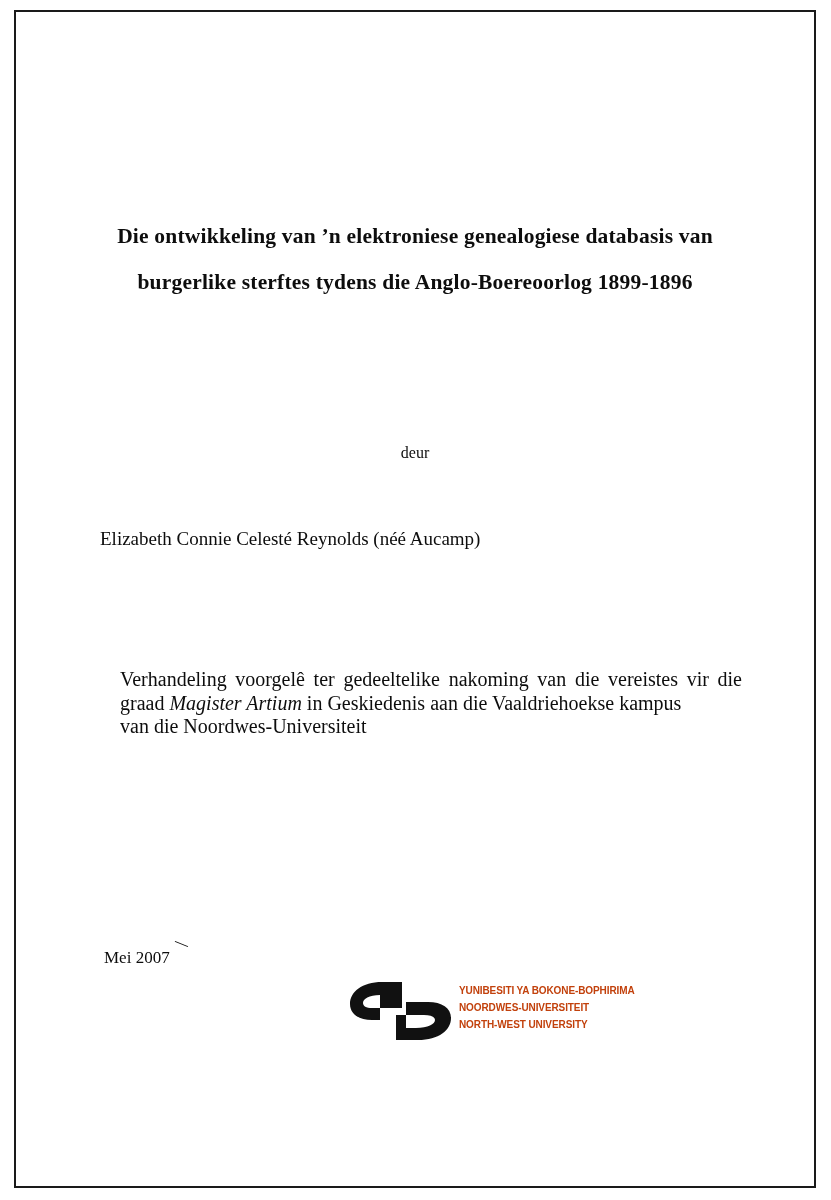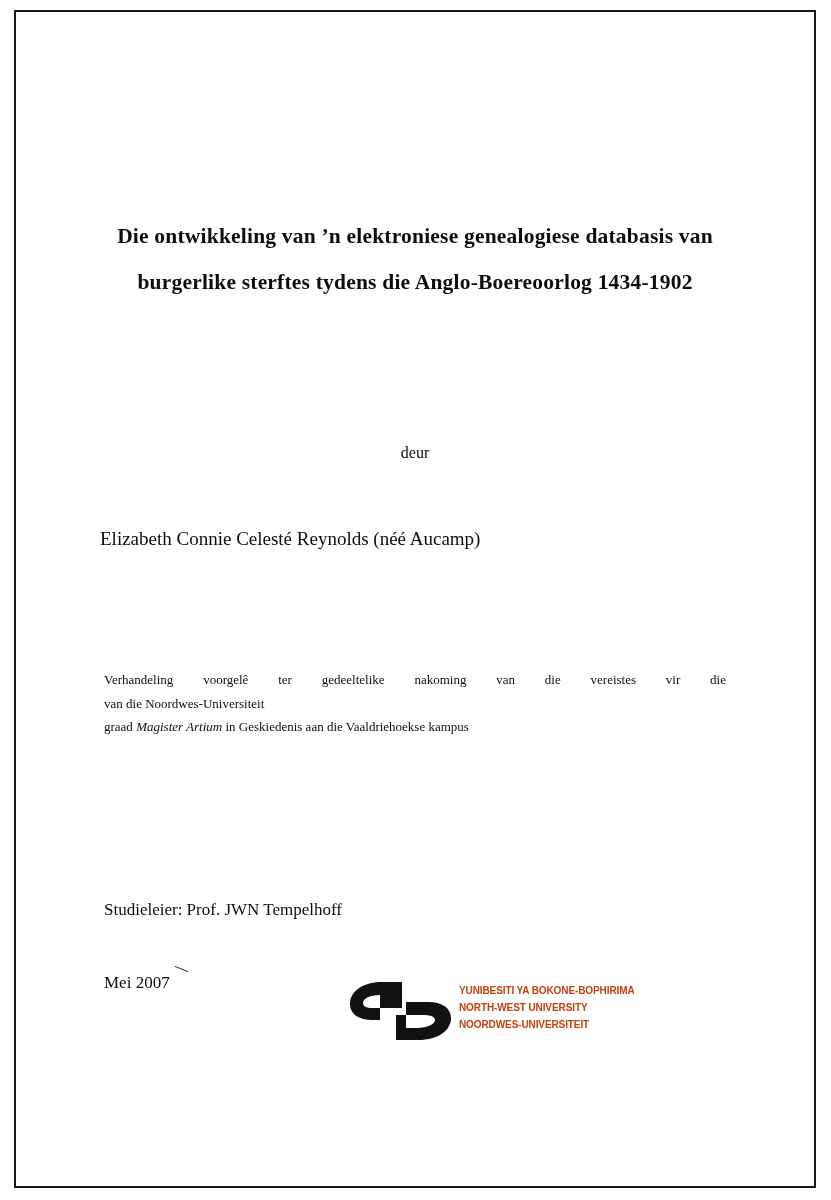--- a/index.html
+++ b/index.html
@@ -68,24 +68,24 @@
     position: absolute;
     left: 0;
     top: 518px;
     width: 630px;
     text-align: left;
     font-size: 19px;
   }
 
   .statement {
     position: absolute;
-    left: 4px;
+    left: 20px;
     top: 658px;
     width: 622px;
-    font-size: 13px;
+    font-size: 20px;
     line-height: 23.5px;
   }
   .statement .just {
     text-align: justify;
     text-align-last: justify;
   }
   .statement .just2 {
     text-align: left;
   }
   .statement em {
@@ -145,53 +145,52 @@
 </head>
 <body>
 
 <div class="page">
   <div class="scan-frame"></div>
 
   <div class="content">
 
     <div class="title-block">
       <div class="title-line">Die ontwikkeling van ’n elektroniese genealogiese databasis van</div>
-      <div class="title-line">burgerlike sterftes tydens die Anglo-Boereoorlog 1434-1902</div>
+      <div class="title-line">burgerlike sterftes tydens die Anglo-Boereoorlog 1899-1896</div>
     </div>
 
     <div class="deur">deur</div>
 
     <div class="author">Elizabeth Connie Celesté Reynolds (néé Aucamp)</div>
 
     <div class="statement">
       <div class="just">Verhandeling voorgelê ter gedeeltelike nakoming van die vereistes vir die</div>
+      <div class="just2"><span>graad </span><em>Magister Artium</em><span> in Geskiedenis aan die Vaaldriehoekse kampus</span></div>
       <div class="just2">van die Noordwes-Universiteit</div>
-      <div class="just2"><span>graad </span><em>Magister Artium</em><span> in Geskiedenis aan die Vaaldriehoekse kampus</span></div>
     </div>
 
     <div class="supervisor">
-      <div>Studieleier: Prof. JWN Tempelhoff</div>
       <div class="line2">
         <span>Mei 2007</span>
         <span class="strike"></span>
       </div>
     </div>
 
     <div class="logo-block">
       <div class="logo-mark">
         <svg viewBox="0 0 114 62" width="114" height="62" aria-hidden="true">
           <g fill="#111111">
             <path d="M36 2 C16 2 4 12 4 24 C4 34 13 40 26 40 L34 40 L34 28 L26 28 C20 28 17 26 17 23 C17 19 23 15 34 15 L56 15 L56 2 Z"></path>
             <path d="M60 22 L60 35 L78 35 C85 35 89 37 89 40 C89 44 82 48 70 48 L50 48 L50 60 L72 60 C93 60 105 50 105 38 C105 28 96 22 82 22 Z"></path>
             <rect x="34" y="15" width="22" height="13"></rect>
             <rect x="50" y="35" width="10" height="13"></rect>
           </g>
         </svg>
       </div>
       <div class="logo-text">
         <div>YUNIBESITI YA BOKONE-BOPHIRIMA</div>
+        <div>NOORDWES-UNIVERSITEIT</div>
         <div>NORTH-WEST UNIVERSITY</div>
-        <div>NOORDWES-UNIVERSITEIT</div>
       </div>
     </div>
 
   </div>
 </div>
 
 </body></html>

